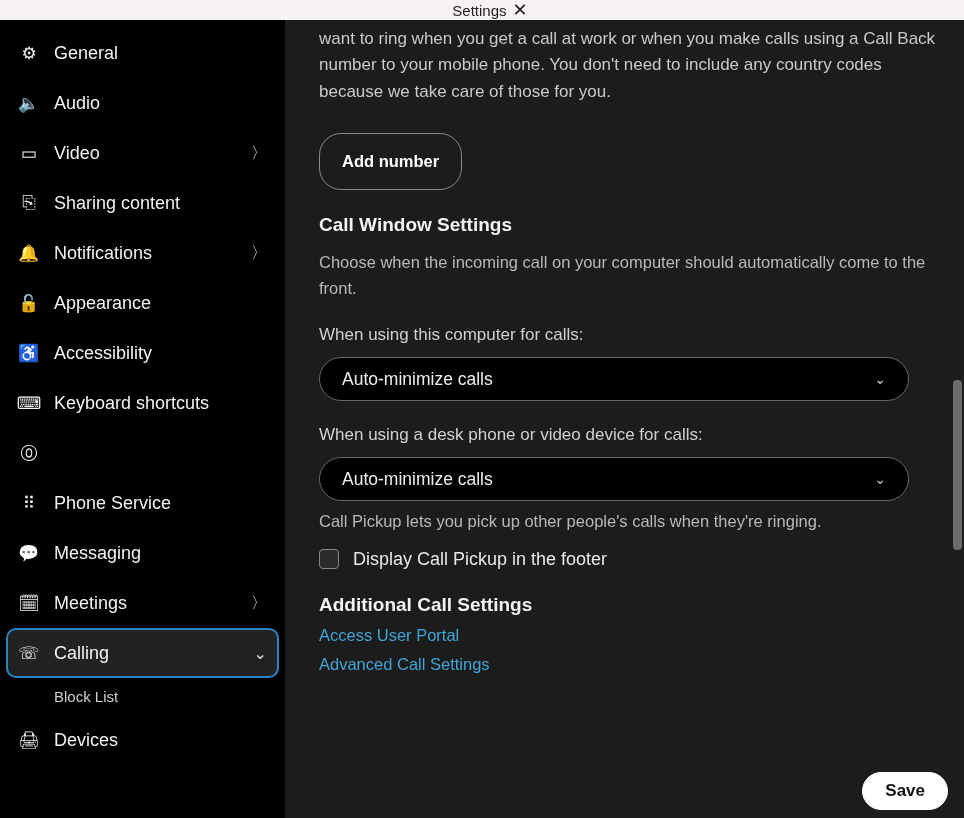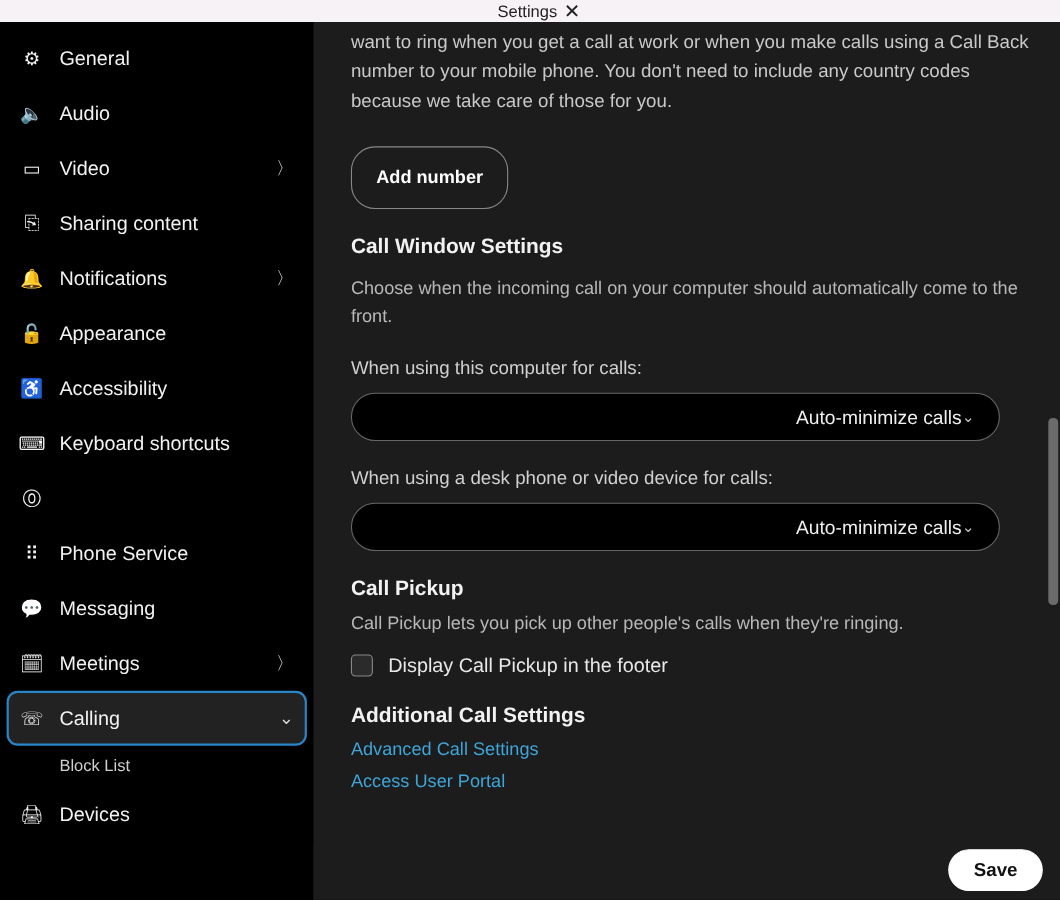--- a/index.html
+++ b/index.html
@@ -127,21 +127,21 @@
     width: 590px;
     max-width: 100%;
     height: 44px;
     border: 1px solid #666;
     border-radius: 22px;
     background: #000;
     color: #eee;
     font-size: 17.5px;
     display: flex;
     align-items: center;
-    justify-content: flex-end;
+    justify-content: space-between;
     padding: 0 22px;
     cursor: pointer;
   }
   .select .chev { font-size: 14px; color: #ccc; }
   .chk-row {
     display: flex;
     align-items: center;
     gap: 14px;
     margin-top: 14px;
     font-size: 18px;
@@ -282,30 +282,29 @@
         <span>Auto-minimize calls</span>
         <span class="chev">⌄</span>
       </div>
 
       <p class="field-lbl">When using a desk phone or video device for calls:</p>
       <div class="select">
         <span>Auto-minimize calls</span>
         <span class="chev">⌄</span>
       </div>
 
-      <h3 class="section-h">Call Pickup</h3>
       <p class="section-d" style="margin-top:8px">Call Pickup lets you pick up other people's calls when they're ringing.</p>
       <div class="chk-row">
         <span class="chk"></span>
         <span>Display Call Pickup in the footer</span>
       </div>
 
       <h3 class="section-h">Additional Call Settings</h3>
+      <a class="link">Access User Portal</a>
       <a class="link">Advanced Call Settings</a>
-      <a class="link">Access User Portal</a>
 
       <div class="scollthumb"></div>
     </div>
 
     <div class="footer">
       <button class="btn-primary">Save</button>
     </div>
   </div>
 
 </div>

